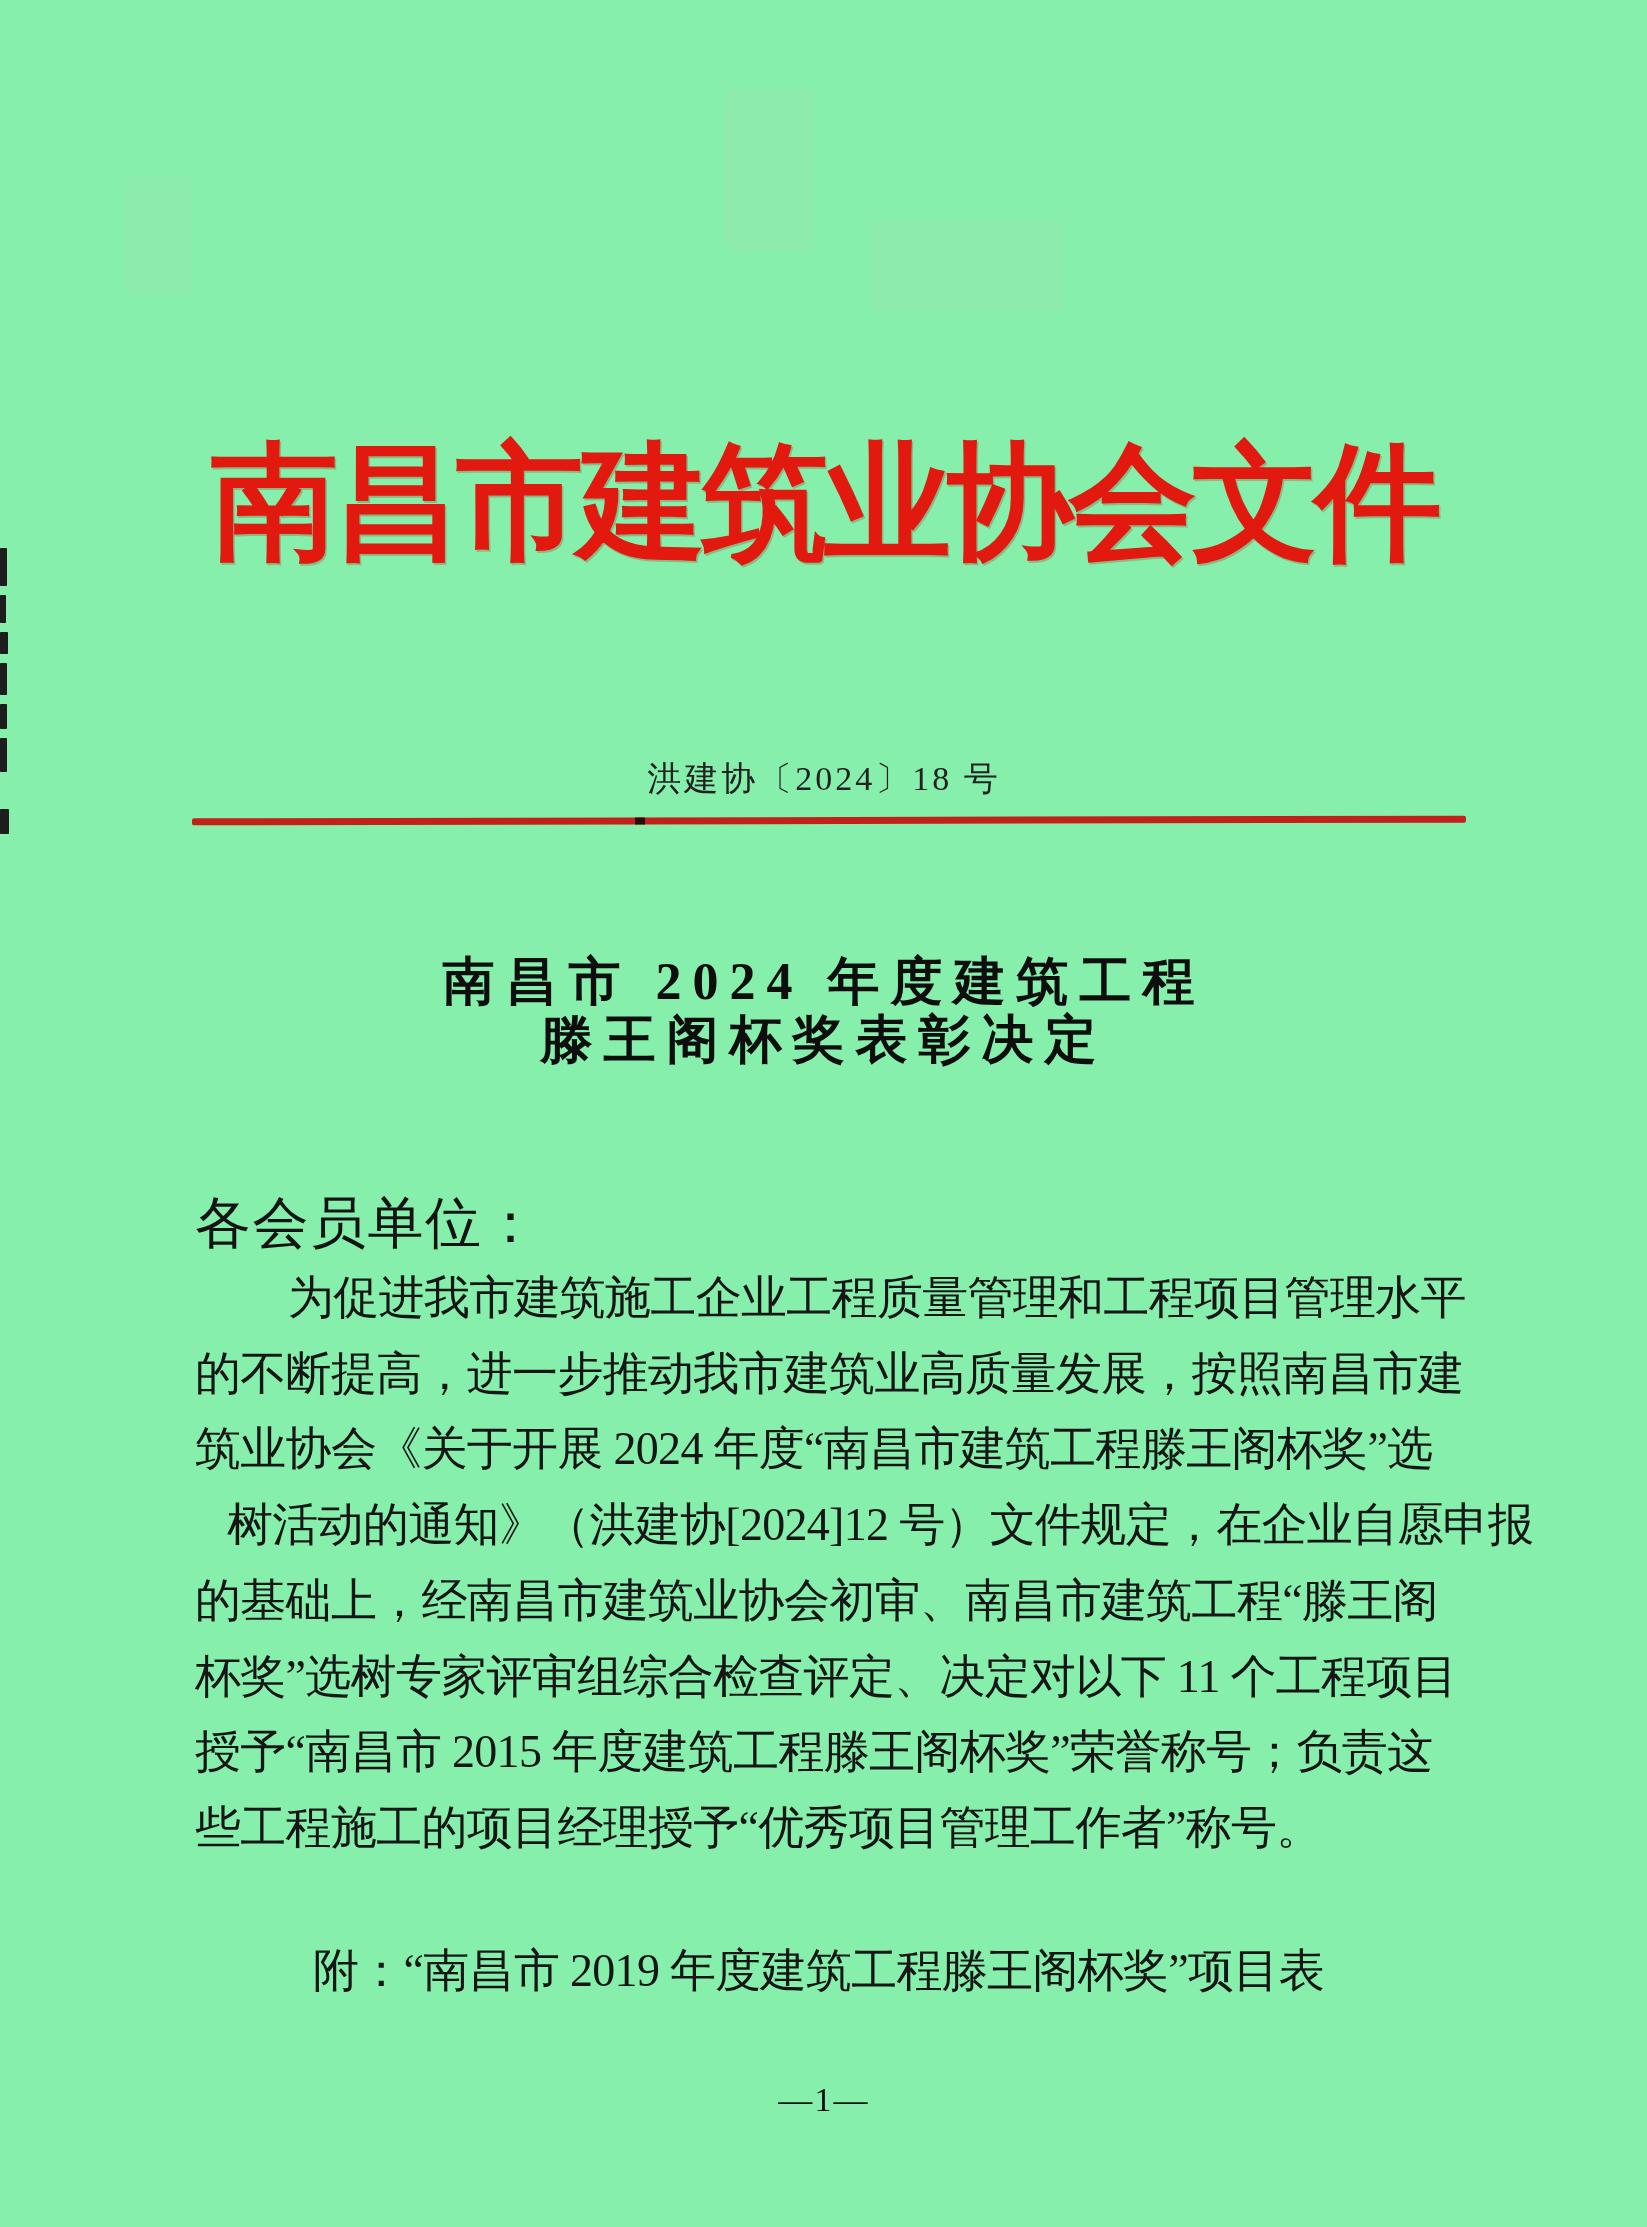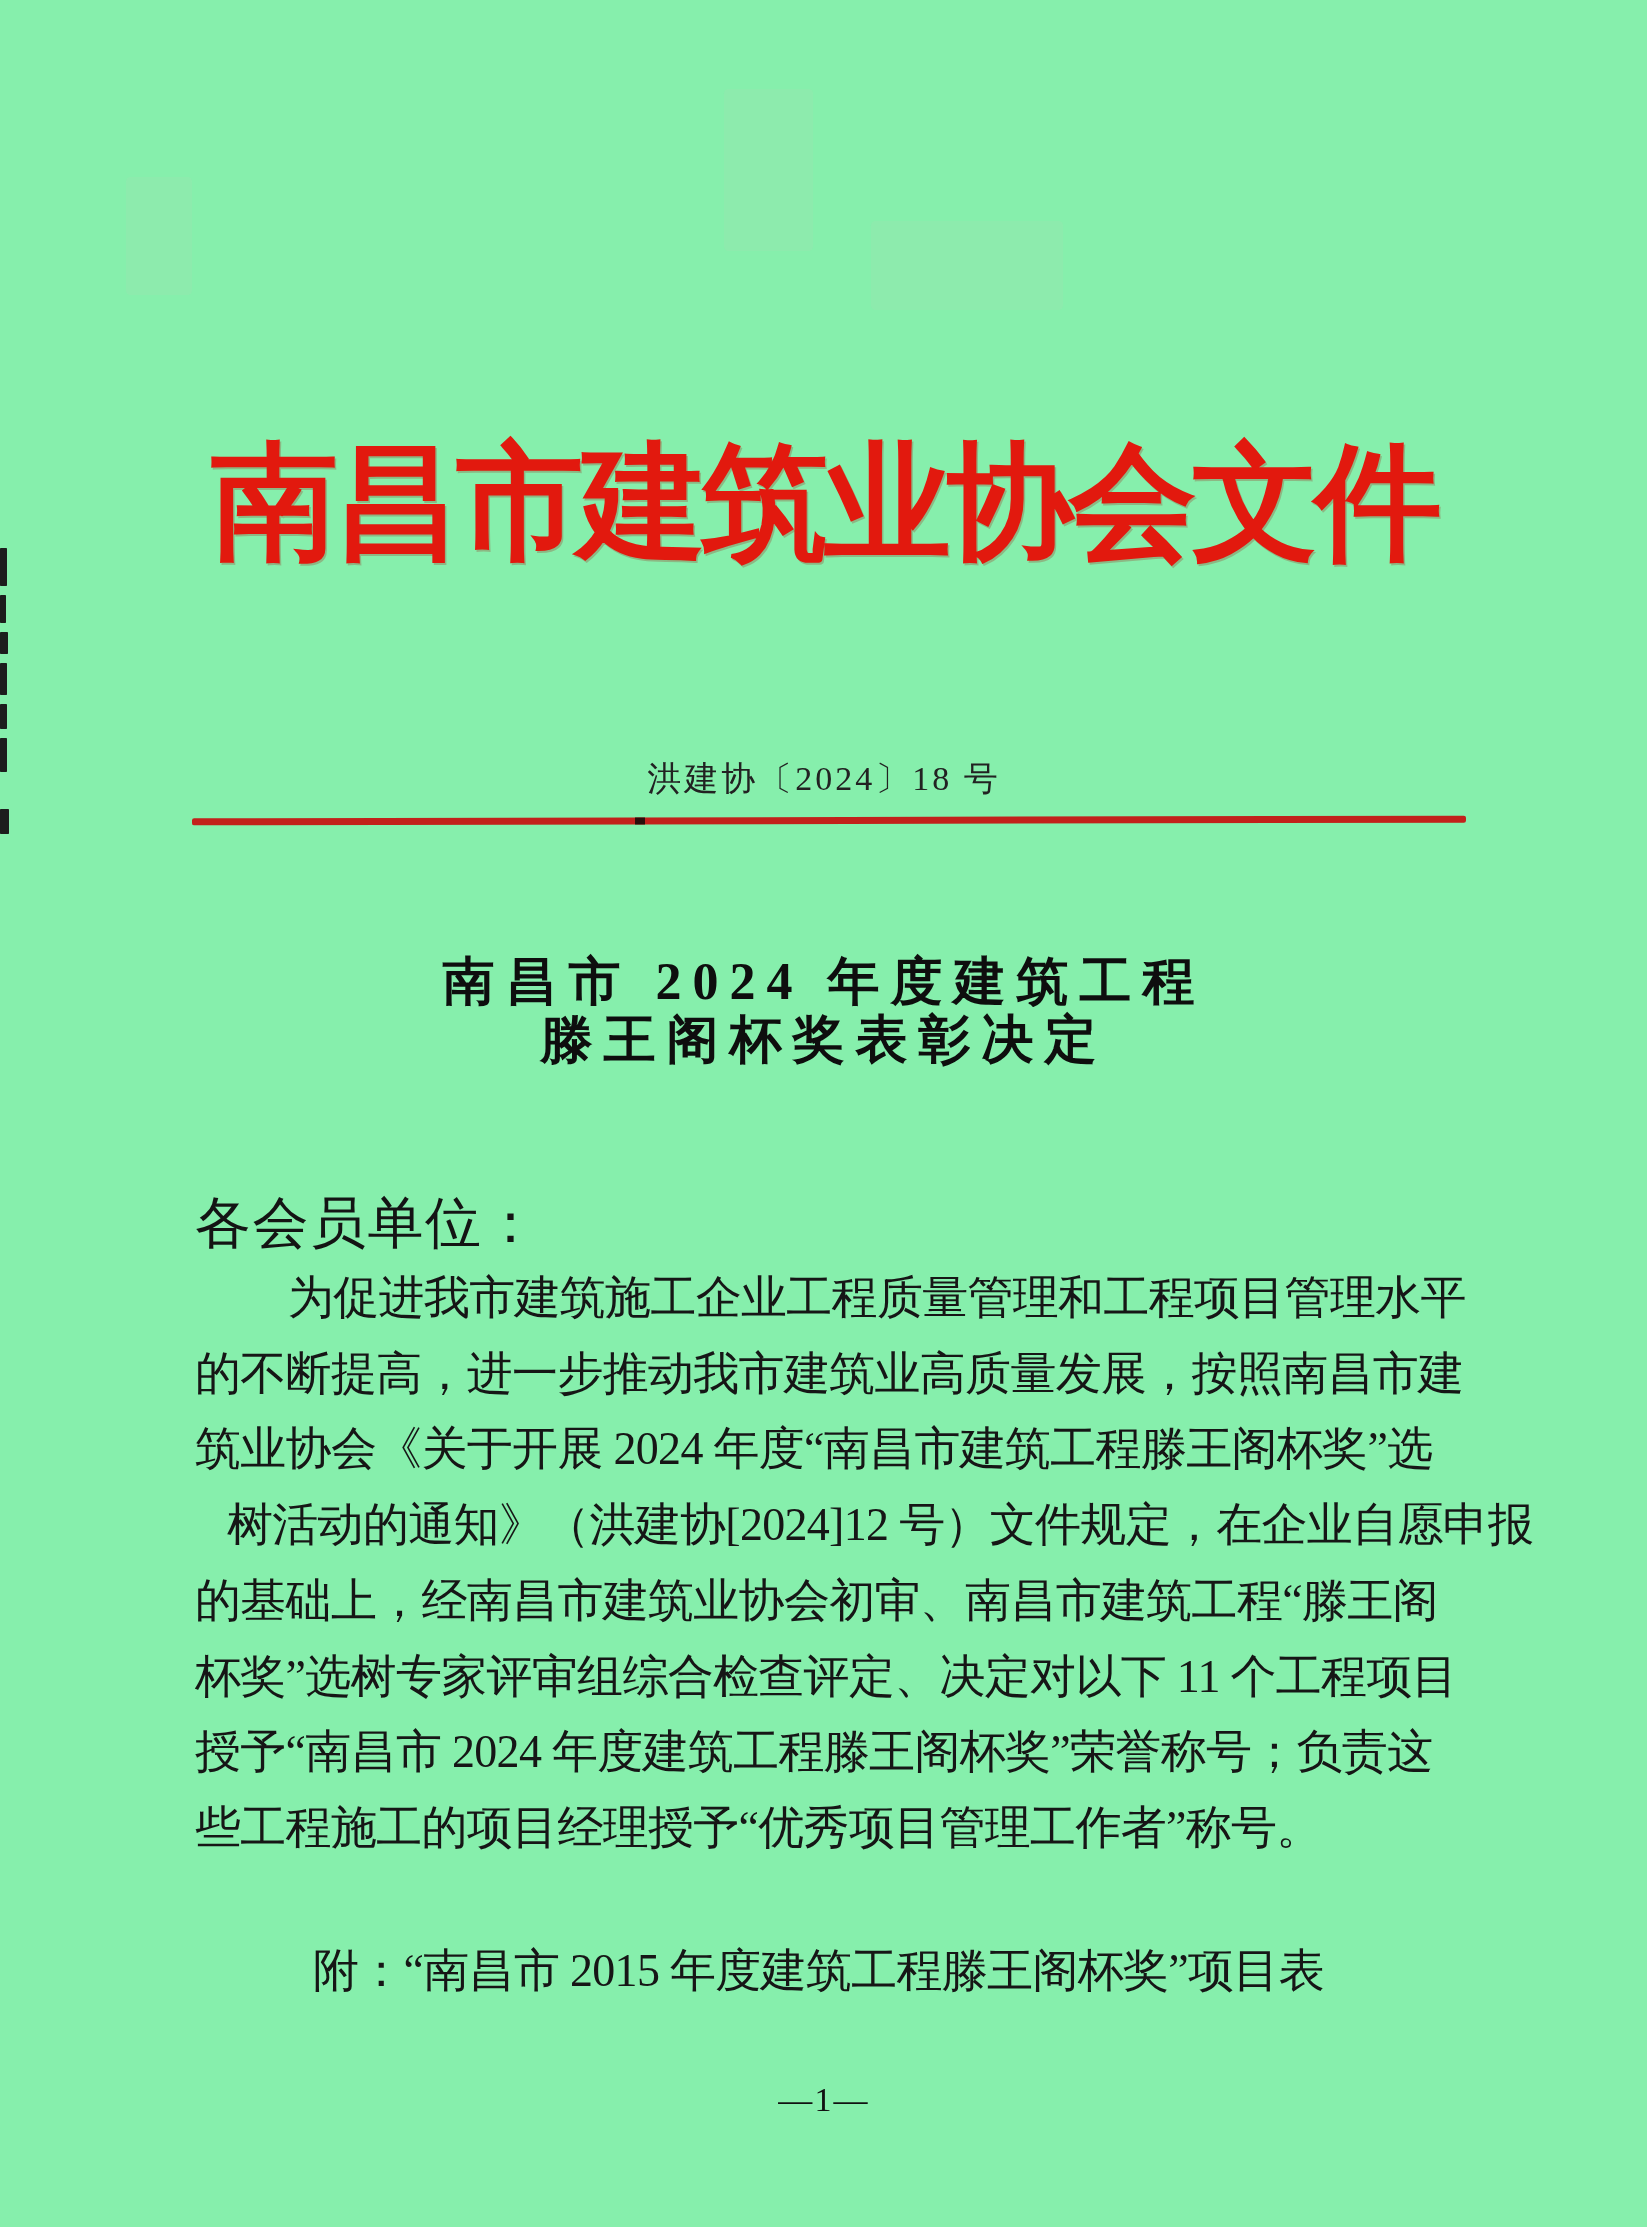--- a/index.html
+++ b/index.html
@@ -103,21 +103,21 @@
   </div>
 
   <div class="salutation">各会员单位：</div>
 
   <div class="bodyline bl0">为促进我市建筑施工企业工程质量管理和工程项目管理水平</div>
   <div class="bodyline bl1">的不断提高，进一步推动我市建筑业高质量发展，按照南昌市建</div>
   <div class="bodyline bl2">筑业协会《关于开展 2024 年度“南昌市建筑工程滕王阁杯奖”选</div>
   <div class="bodyline bl3">树活动的通知》（洪建协[2024]12 号）文件规定，在企业自愿申报</div>
   <div class="bodyline bl4">的基础上，经南昌市建筑业协会初审、南昌市建筑工程“滕王阁</div>
   <div class="bodyline bl5">杯奖”选树专家评审组综合检查评定、决定对以下 11 个工程项目</div>
-  <div class="bodyline bl6">授予“南昌市 2024 年度建筑工程滕王阁杯奖”荣誉称号；负责这</div>
+  <div class="bodyline bl6">授予“南昌市 2015 年度建筑工程滕王阁杯奖”荣誉称号；负责这</div>
   <div class="bodyline bl7">些工程施工的项目经理授予“优秀项目管理工作者”称号。</div>
 
-  <div class="attachment">附：“南昌市 2015 年度建筑工程滕王阁杯奖”项目表</div>
+  <div class="attachment">附：“南昌市 2019 年度建筑工程滕王阁杯奖”项目表</div>
 
   <div class="page-number">—1—</div>
 
 </div>
 
 
 </body></html>

